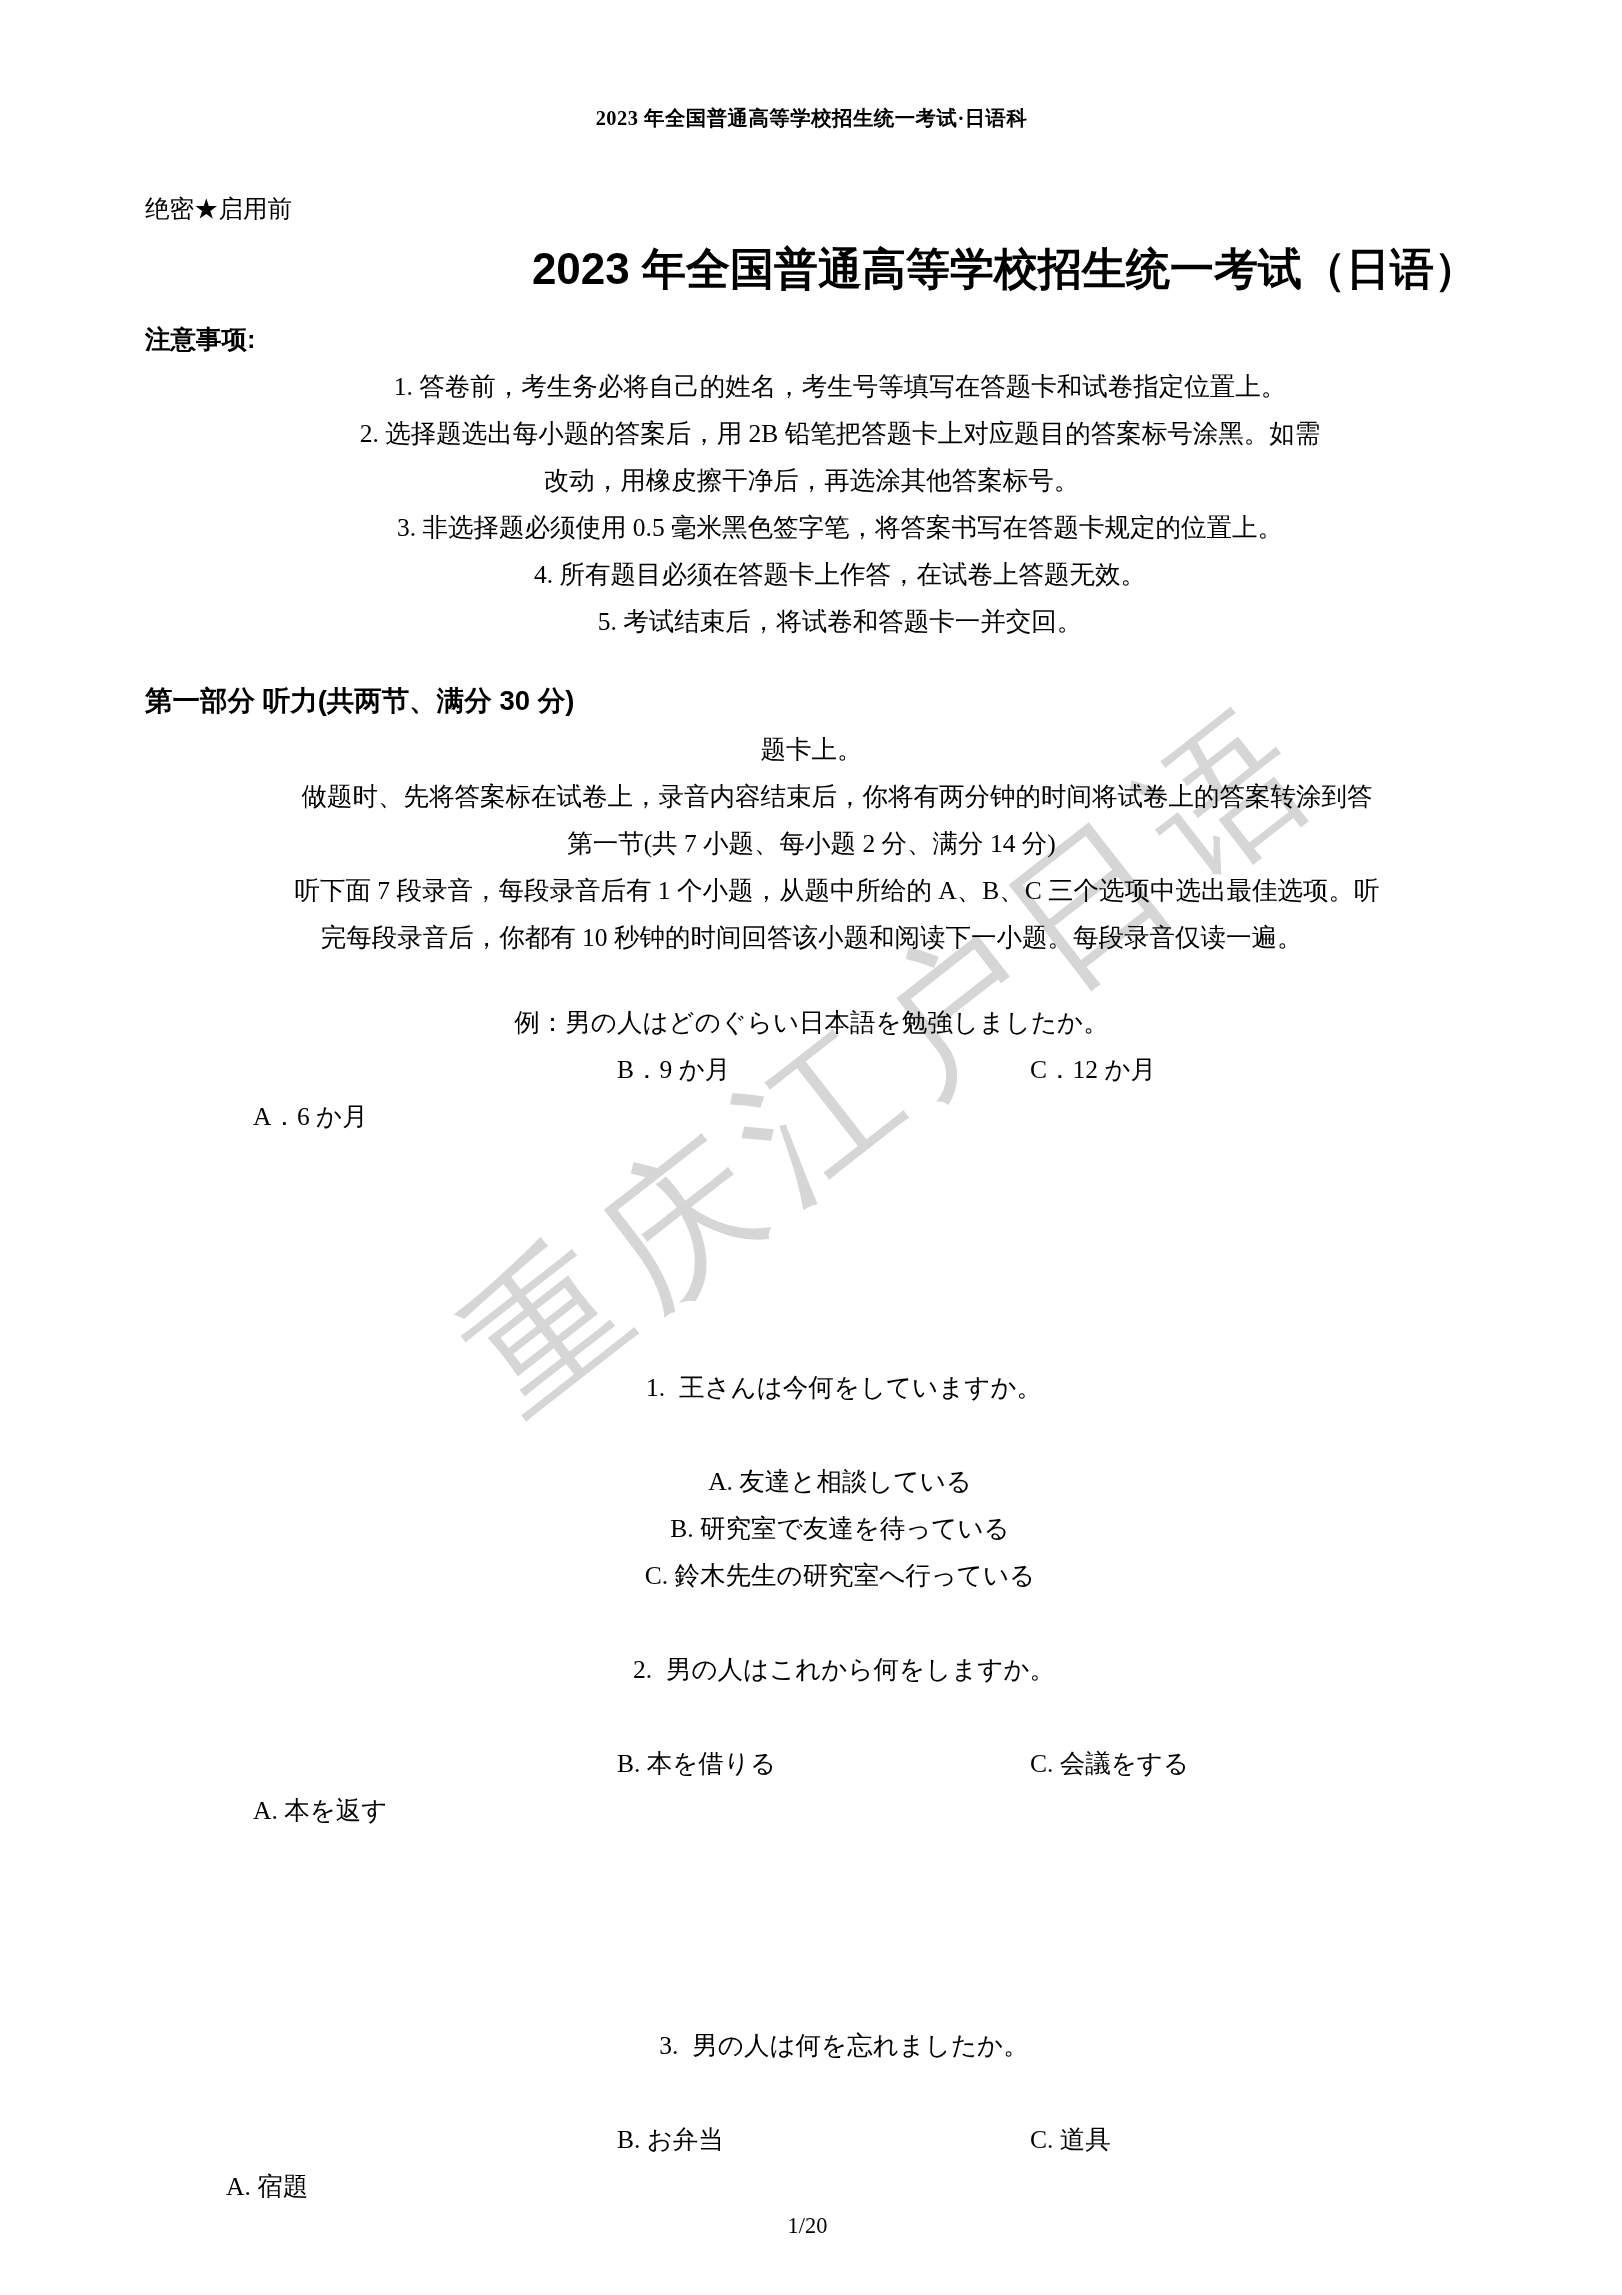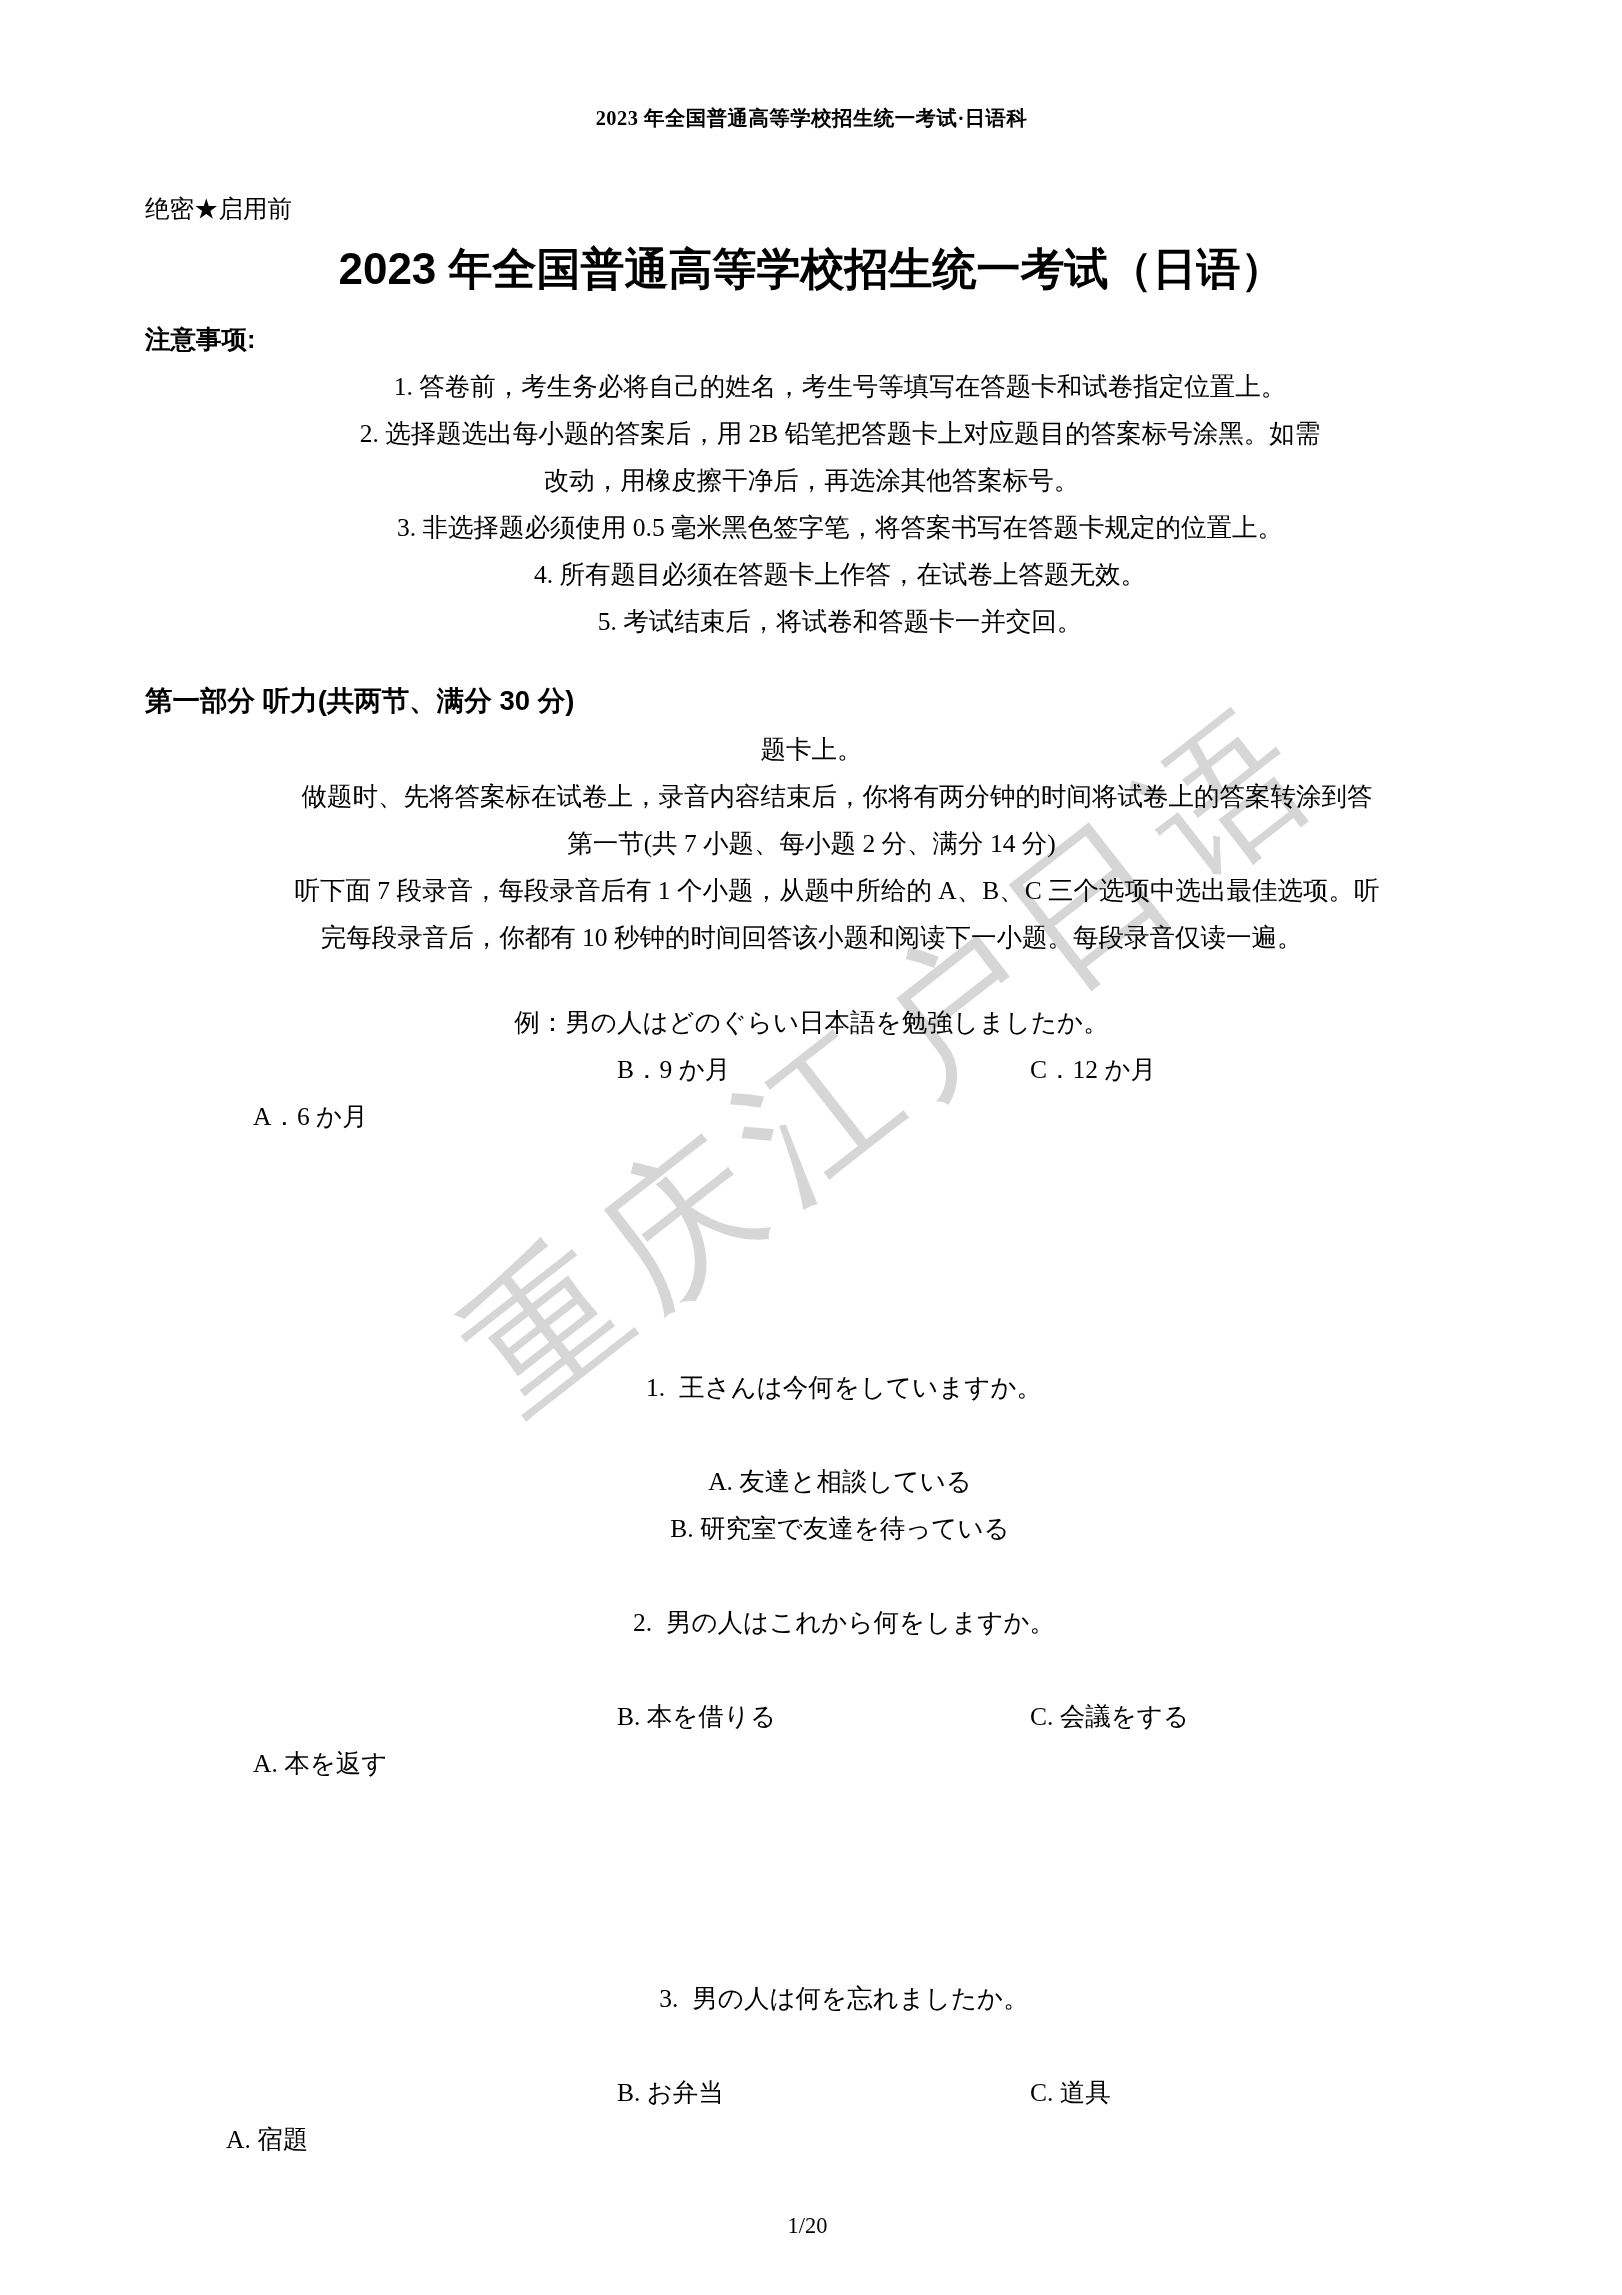--- a/index.html
+++ b/index.html
@@ -25,21 +25,21 @@
     line-height:1;
     letter-spacing:0.5px;
   }
   .classified{
     margin-top:69px;
     font-size:24.5px;
     line-height:1;
   }
   .main-title{
     margin:23.5px 0 0 0;
-    text-align:center;
+    text-align:right;
     font-size:44px;
     font-weight:bold;
     line-height:1.1;
     font-family:"Liberation Sans","DejaVu Sans",sans-serif;
   }
   .subtitle{
     text-align:center;
     font-size:25.5px;
     margin-top:19.4px;
     line-height:1;
@@ -145,20 +145,21 @@
       </div>
     </div>
 
     <div class="questions">
 
       <div class="line qline">
         <span class="qnum">1.</span><span>王さんは今何をしていますか。</span>
       </div>
       <div class="line opt-stack">A. 友達と相談している</div>
       <div class="line opt-stack">B. 研究室で友達を待っている</div>
+      <div class="line opt-stack">C. 鈴木先生の研究室へ行っている</div>
 
       <div class="line qline">
         <span class="qnum">2.</span><span>男の人はこれから何をしますか。</span>
       </div>
       <div class="optrow">
         <span class="oa">A. 本を返す</span>
         <span class="ob">B. 本を借りる</span>
         <span class="oc">C. 会議をする</span>
       </div>
 

